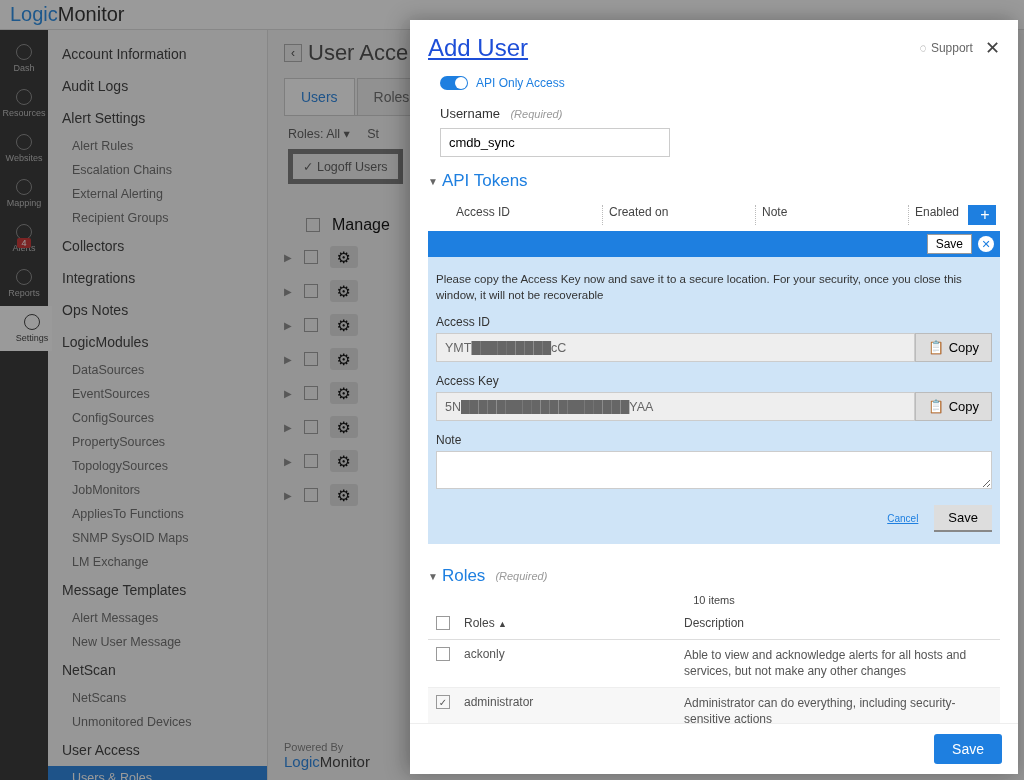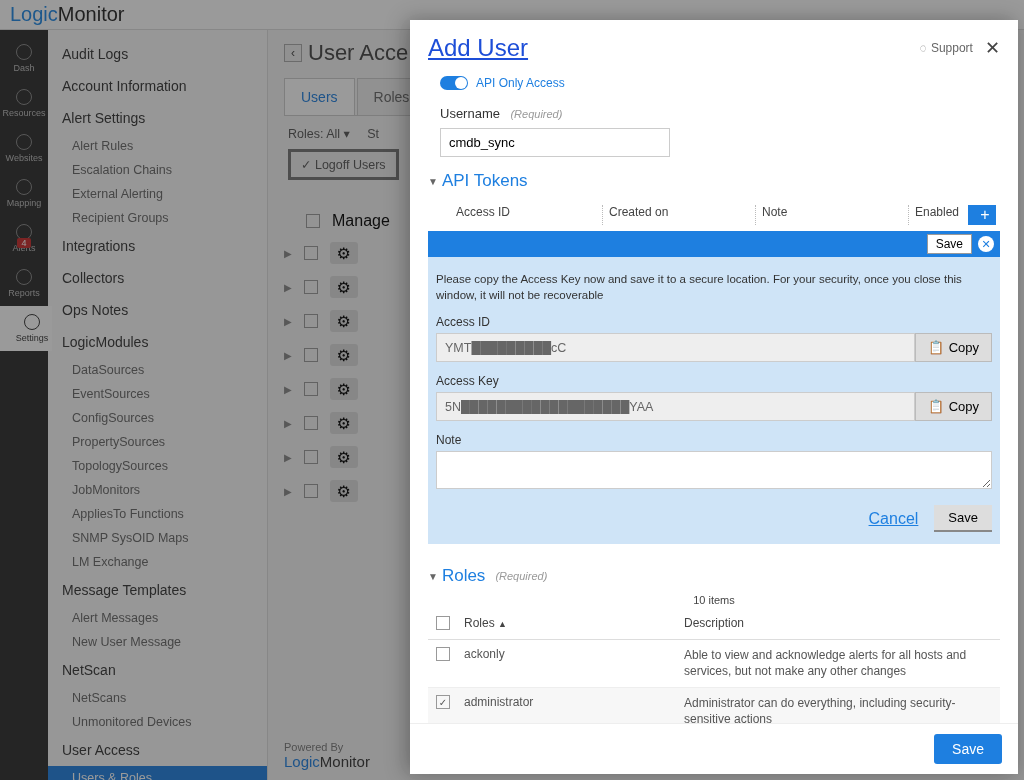--- a/index.html
+++ b/index.html
@@ -23,21 +23,21 @@
 .sidebar .sub { padding: 5px 14px 5px 24px; color: #666; font-size: 12.5px; }
 .sidebar .sub.sel { background: #1e7fe0; color: #fff; }
 
 .main { flex: 1; background: #f4f4f4; padding: 10px 16px; position: relative; }
 .main h1 { font-size: 22px; font-weight: 400; color: #444; margin-bottom: 12px; display: flex; align-items: center; gap: 6px; }
 .main .collapse { width: 18px; height: 18px; border: 1px solid #aaa; display: inline-flex; align-items: center; justify-content: center; font-size: 12px; background: #eee; }
 .tabs { display: flex; border-bottom: 1px solid #ccc; }
 .tabs .tab { padding: 10px 16px; font-size: 14px; color: #666; background: #eee; border: 1px solid #ccc; border-bottom: none; margin-right: 2px; }
 .tabs .tab.act { background: #fff; color: #1e7fe0; }
 .toolbar { padding: 10px 4px; font-size: 12.5px; color: #555; }
-.toolbar .logoff { display: inline-block; border: 3px solid #737373; background: #eee; padding: 5px 10px; margin-top: 8px; }
+.toolbar .logoff { display: inline-block; border: 5px solid #737373; background: #eee; padding: 5px 10px; margin-top: 8px; }
 .grid { margin-top: 16px; }
 .grid .row { display: flex; align-items: center; padding: 6px 0; gap: 12px; }
 .grid .chk { width: 14px; height: 14px; border: 1px solid #999; }
 .grid .gear { width: 28px; height: 22px; background: #ddd; display: flex; align-items: center; justify-content: center; border-radius: 3px; }
 .grid .caret { color: #888; font-size: 10px; }
 .footer { position: absolute; bottom: 10px; left: 16px; font-size: 11px; color: #777; }
 .footer .lm { font-size: 15px; color: #333; }
 
 .scrim { position: absolute; inset: 0; background: rgba(30,30,30,0.45); }
 .modal { position: absolute; top: 20px; right: 6px; width: 608px; height: 754px; background: #fff; box-shadow: -4px 0 20px rgba(0,0,0,.3); display: flex; flex-direction: column; }
@@ -69,21 +69,21 @@
 .bluerow .xbtn { width: 16px; height: 16px; background: #fff; border-radius: 50%; color: #1e7fe0; font-size: 11px; display: flex; align-items: center; justify-content: center; }
 .token-panel { background: #cfe4f7; padding: 14px 8px 12px; }
 .token-panel .note { font-size: 11.5px; color: #333; margin-bottom: 12px; line-height: 1.4; }
 .fgroup { margin-bottom: 12px; }
 .fgroup .lab { font-size: 12px; color: #333; margin-bottom: 4px; }
 .copyrow { display: flex; }
 .copyrow input { flex: 1; background: #eee; border: 1px solid #ccc; padding: 6px 8px; font-size: 12.5px; color: #666; }
 .copyrow .copy { background: #ddd; border: 1px solid #bbb; padding: 6px 12px; font-size: 13px; display: flex; align-items: center; gap: 4px; }
 .fgroup textarea { width: 100%; height: 38px; border: 1px solid #ccc; resize: vertical; padding: 4px; }
 .token-actions { display: flex; justify-content: flex-end; gap: 16px; align-items: center; margin-top: 6px; }
-.token-actions .cancel { color: #1e7fe0; font-size: 16px; text-decoration: underline; }
+.token-actions .cancel { color: #1e7fe0; font-size: 10px; text-decoration: underline; }
 .token-actions .save2 { background: #ddd; border-bottom: 2px solid #888; padding: 5px 14px; font-size: 13px; }
 
 .roles-count { text-align: center; font-size: 11px; color: #444; margin: 8px 0 4px; }
 .roles-table .rhd { display: flex; padding: 6px 8px; font-size: 12px; color: #444; border-bottom: 1px solid #ddd; }
 .roles-table .rhd .c0 { flex: 0 0 28px; }
 .roles-table .rhd .c1 { flex: 0 0 220px; }
 .roles-table .rhd .c2 { flex: 1; }
 .roles-table .rrow { display: flex; padding: 7px 8px; font-size: 12px; color: #555; border-bottom: 1px solid #eee; align-items: flex-start; }
 .roles-table .rrow:nth-child(even){ background: #f7f7f7; }
 .roles-table .rrow .c0 { flex: 0 0 28px; }
@@ -131,29 +131,29 @@
         <span class="ic"></span>
         <span>Reports</span>
       </div>
       <div class="it sel">
         <span class="ic"></span>
         <span>Settings</span>
       </div>
     </div>
 
   <div class="sidebar" id="sidebar">
+      <div class="hdr">Account Information</div>
       <div class="hdr">Audit Logs</div>
-      <div class="hdr">Account Information</div>
       <div class="hdr">Alert Settings</div>
       <div class="sub">Alert Rules</div>
       <div class="sub">Escalation Chains</div>
       <div class="sub">External Alerting</div>
       <div class="sub">Recipient Groups</div>
+      <div class="hdr">Collectors</div>
       <div class="hdr">Integrations</div>
-      <div class="hdr">Collectors</div>
       <div class="hdr">Ops Notes</div>
       <div class="hdr">LogicModules</div>
       <div class="sub">DataSources</div>
       <div class="sub">EventSources</div>
       <div class="sub">ConfigSources</div>
       <div class="sub">PropertySources</div>
       <div class="sub">TopologySources</div>
       <div class="sub">JobMonitors</div>
       <div class="sub">AppliesTo Functions</div>
       <div class="sub">SNMP SysOID Maps</div>

